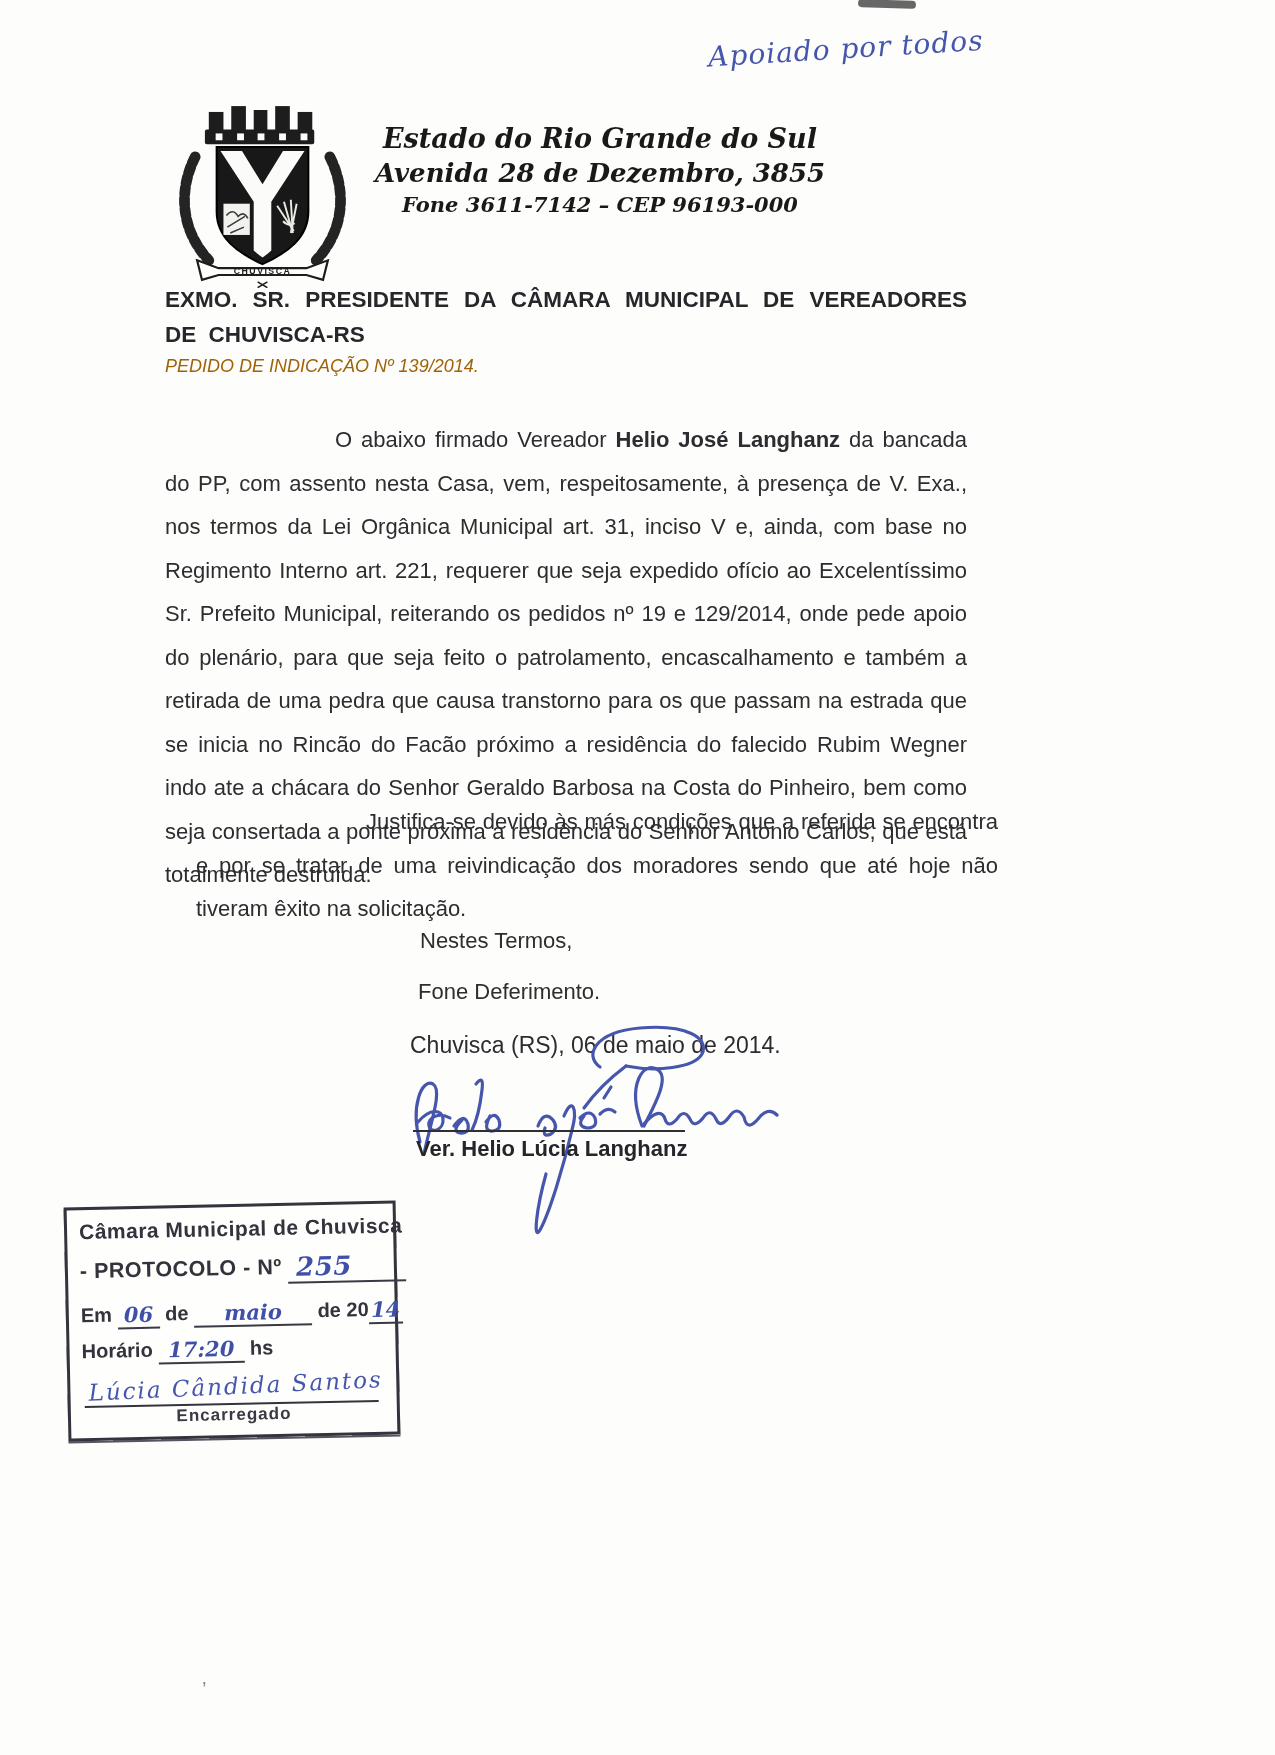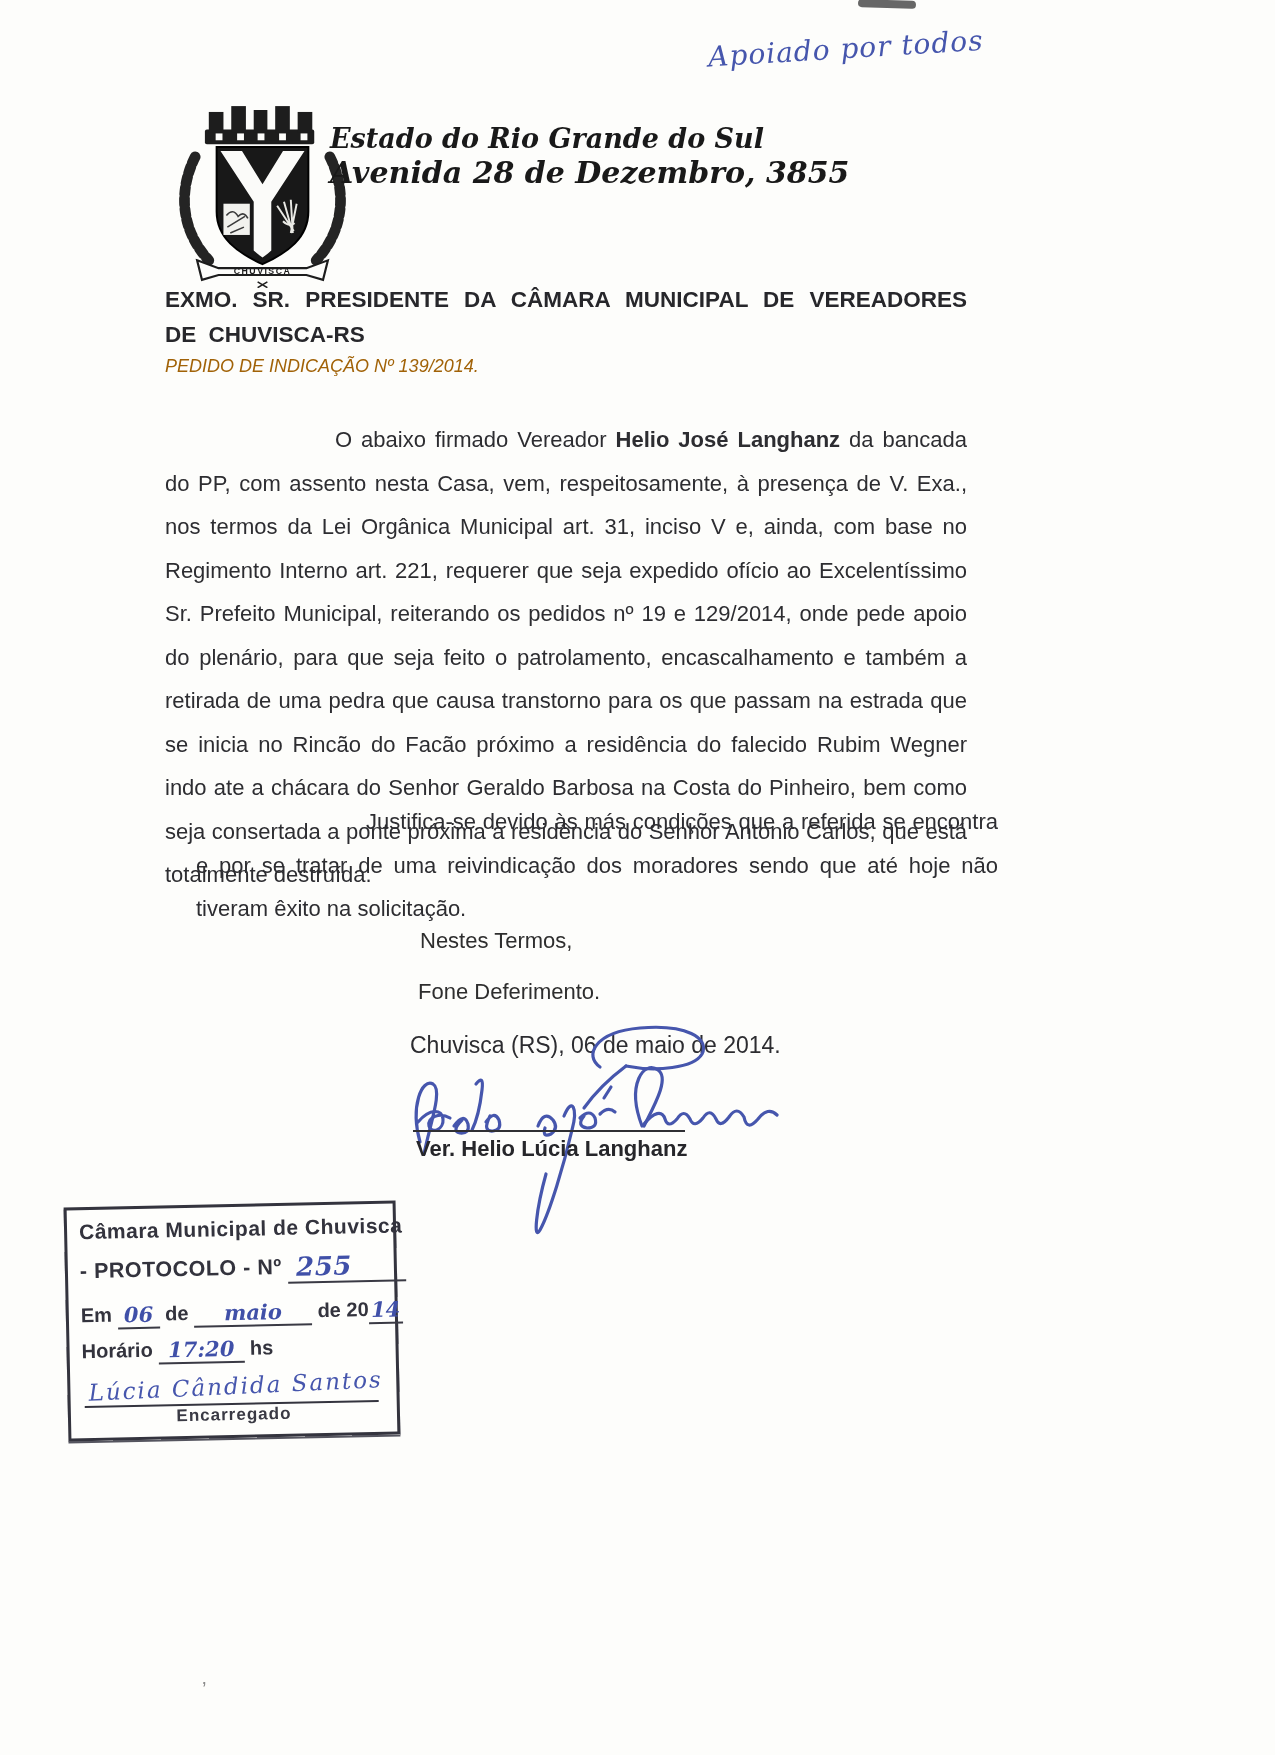--- a/index.html
+++ b/index.html
@@ -9,24 +9,24 @@
     box-shadow:0 0 8px rgba(0,0,0,.4);
   }
   .abs{position:absolute;}
   
   .smudge{left:858px;top:0;width:58px;height:8px;background:#4c4c4c;border-radius:4px;transform:rotate(2deg);opacity:.85;}
   
   .hand{font-family:"DejaVu Serif",serif;font-style:italic;color:#4656ad;}
   .note{left:708px;top:32px;width:280px;font-size:28px;transform:rotate(-3.5deg);letter-spacing:1px;white-space:nowrap;}
   
   .crest{left:160px;top:96px;}
-  .hdr{left:330px;top:122px;width:540px;text-align:left;font-family:"DejaVu Serif",serif;font-weight:bold;font-style:italic;color:#191919;}
+  .hdr{left:330px;top:122px;width:540px;text-align:center;font-family:"DejaVu Serif",serif;font-weight:bold;font-style:italic;color:#191919;}
   .hdr .l1{font-size:27px;line-height:34px;}
   .hdr .l2{font-size:29px;line-height:37px;}
-  .hdr .l3{font-size:30px;line-height:34px;}
+  .hdr .l3{font-size:26px;line-height:34px;}
   .hdr .l4{font-size:21px;line-height:30px;}
   
   .addressee{left:165px;top:282px;width:802px;font-size:22.5px;line-height:35px;font-weight:bold;color:#27272b;text-align:justify;word-spacing:6px;}
   .subject{left:165px;top:356px;width:802px;font-size:18px;color:#a16207;font-style:italic;}
   .para{left:165px;top:418px;width:802px;font-size:22px;line-height:43.5px;text-align:justify;text-indent:170px;color:#2d2d31;}
   .para2{top:800px;margin-left:31px;}
   .closing1{left:420px;top:928px;font-size:22px;}
   .closing2{left:418px;top:979px;font-size:22px;}
   .dateline{left:410px;top:1032px;font-size:23px;color:#2c2c30;}
   .sigline{left:413px;top:1130px;width:272px;height:0;border-top:2.5px solid #2f2f33;}
@@ -95,20 +95,21 @@
 
       <path d="M38,168 L60,176 L150,176 L172,168 L167,188 L150,183 L60,183 L43,188 Z" fill="#fdfdfb" stroke="#1d1d1d" stroke-width="2.2"></path>
       <text x="105" y="182" text-anchor="middle" font-size="9" font-family="Liberation Sans, sans-serif" font-weight="bold" fill="#1d1d1d" letter-spacing="1.5">CHUVISCA</text>
       <path d="M100,190 l10,6 M110,190 l-10,6" stroke="#1d1d1d" stroke-width="1.6"></path>
     </svg>
   </div>
 
   <div class="abs hdr">
     <div class="l1">Estado do Rio Grande do Sul</div>
     <div class="l3">Avenida 28 de Dezembro, 3855</div>
+    <div class="l4">Fone 3611-7142 – CEP 96193-000</div>
   </div>
 
   <div class="abs addressee">EXMO. SR. PRESIDENTE DA CÂMARA MUNICIPAL DE VEREADORES DE CHUVISCA-RS</div>
 
   <div class="abs subject">PEDIDO DE INDICAÇÃO Nº 139/2014.</div>
 
   <div class="abs para"><span>O abaixo firmado Vereador </span><b>Helio José Langhanz</b><span> da bancada do PP, com assento nesta Casa, vem, respeitosamente, à presença de V. Exa., nos termos da Lei Orgânica Municipal art. 31, inciso V e, ainda, com base no Regimento Interno art. 221, requerer que seja expedido ofício ao Excelentíssimo Sr. Prefeito Municipal, reiterando os pedidos nº 19 e 129/2014, onde pede apoio do plenário, para que seja feito o patrolamento, encascalhamento e também a retirada de uma pedra que causa transtorno para os que passam na estrada que se inicia no Rincão do Facão próximo a residência do falecido Rubim Wegner indo ate a chácara do Senhor Geraldo Barbosa na Costa do Pinheiro, bem como seja consertada a ponte próxima a residência do Senhor Antonio Carlos, que está totalmente destruída.</span></div>
 
   <div class="abs para para2">Justifica-se devido às más condições que a referida se encontra e por se tratar de uma reivindicação dos moradores sendo que até hoje não tiveram êxito na solicitação.</div>
 

